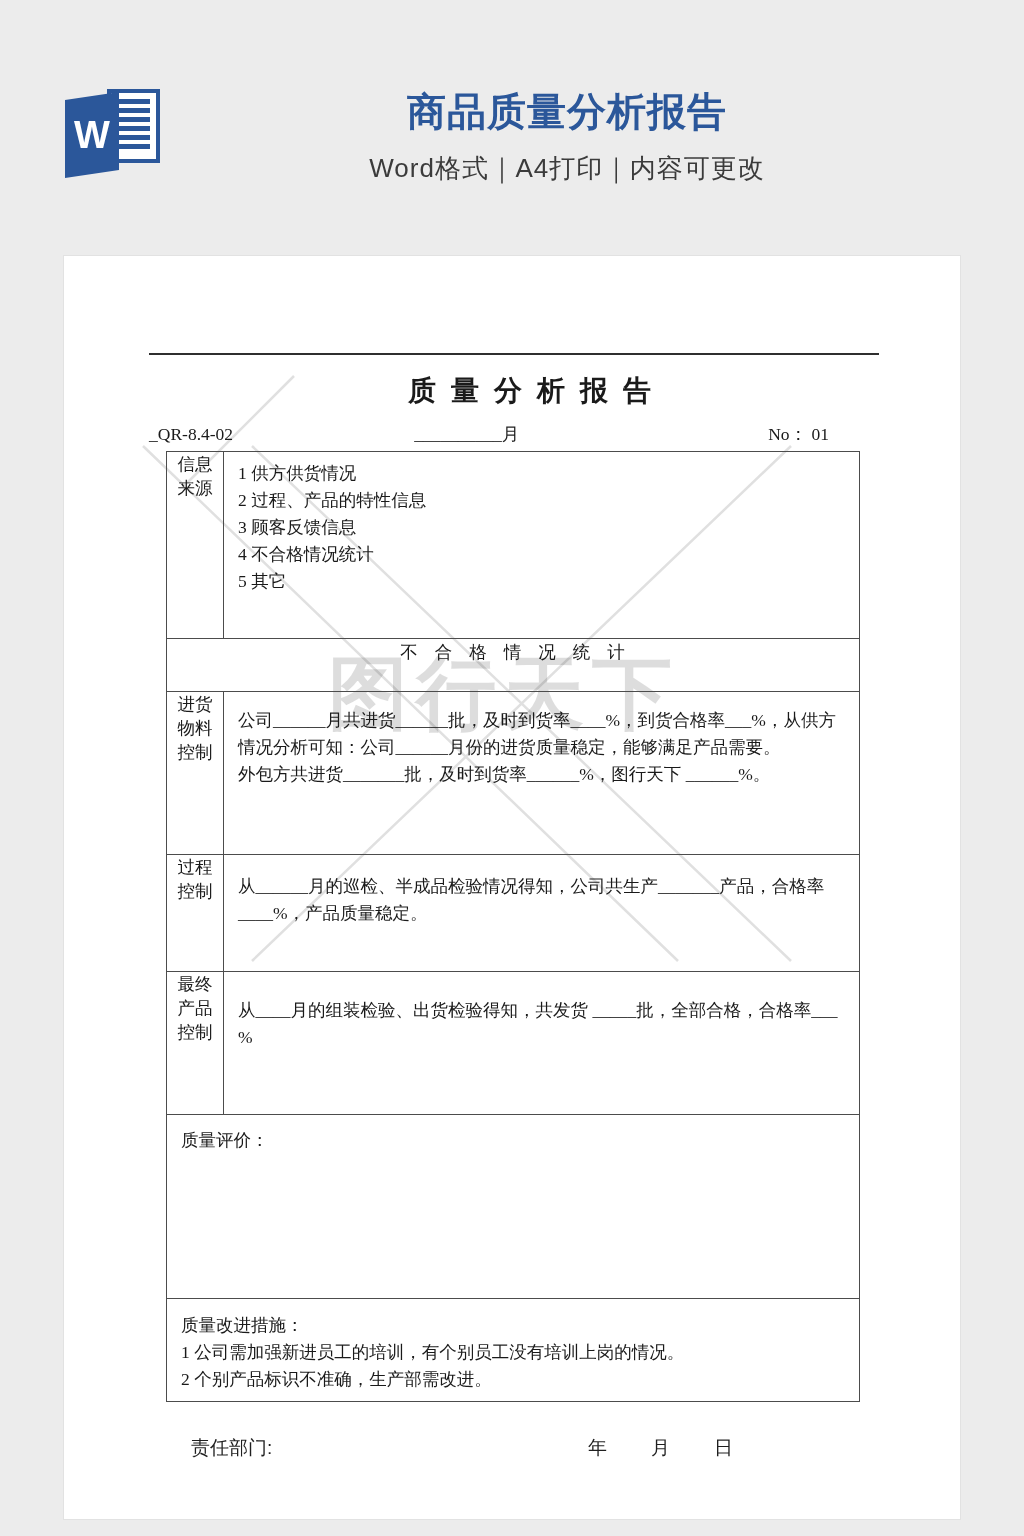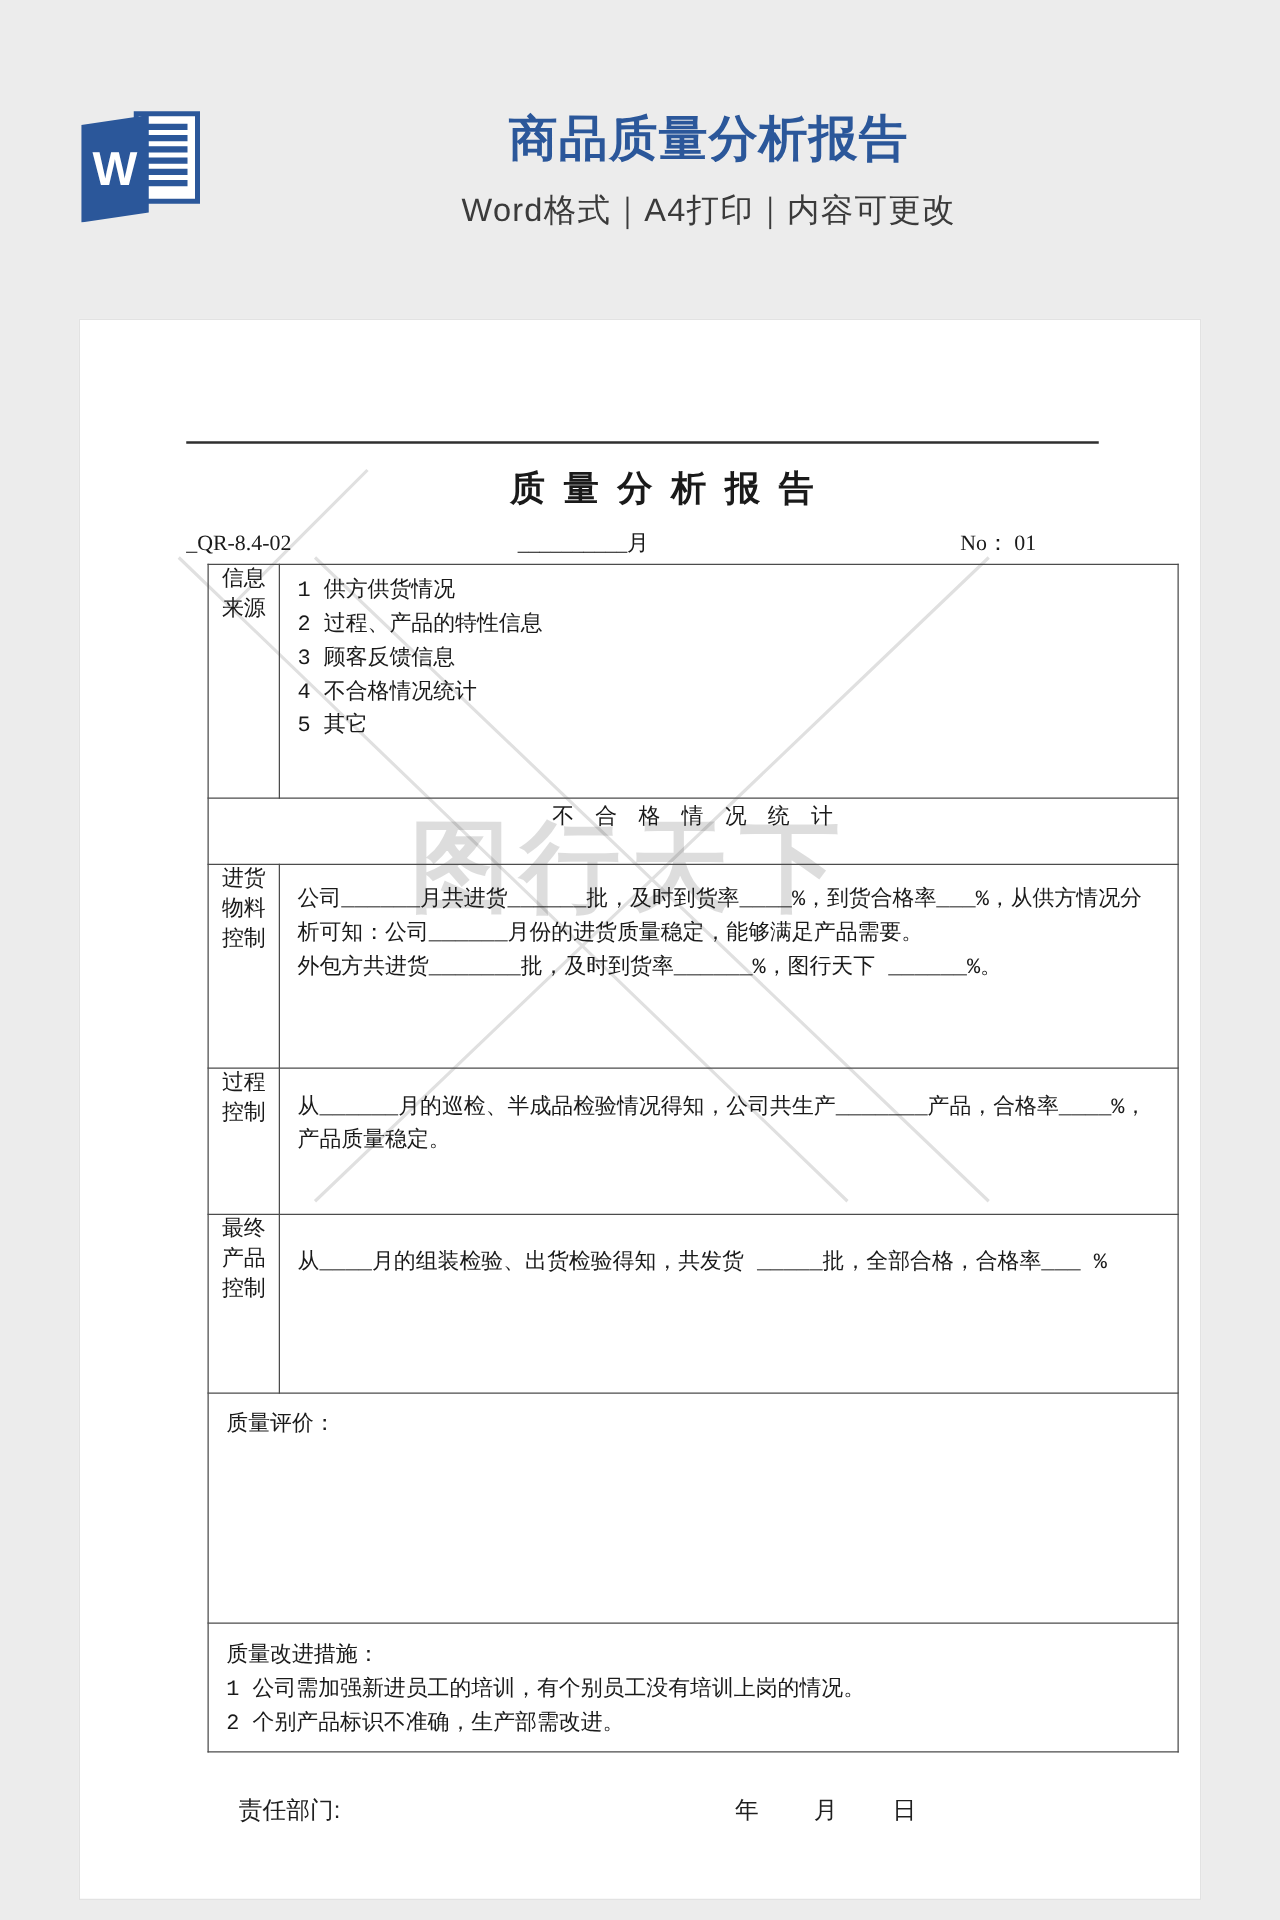--- a/index.html
+++ b/index.html
@@ -30,22 +30,22 @@
   .rule{position:absolute;left:85px;top:97px;width:730px;height:2px;background:#2f2f2f;}
   .doc-title{position:absolute;left:0;top:116px;width:898px;text-align:center;
              font-size:28px;font-weight:bold;letter-spacing:15px;box-sizing:border-box;margin-left:24px;}
   .meta-row{position:absolute;left:85px;top:166px;width:730px;display:flex;
             align-items:baseline;font-size:17.5px;}
   .meta-code{flex:0 0 auto;}
   .meta-month{flex:1 1 auto;text-align:center;transform:translateX(-34px);}
   .meta-no{flex:0 0 auto;padding-right:50px;}
 
   
-  table.report{position:absolute;left:102px;top:195px;width:777px;border-collapse:collapse;
-               table-layout:fixed;background:transparent;font-family:Liberation Mono, monospace;}
+  table.report{position:absolute;left:102px;top:195px;width:694px;border-collapse:collapse;
+               table-layout:fixed;background:transparent;}
   table.report td,table.report th{border:1.6px solid #4c4c4c;font-weight:normal;
                font-size:17.5px;vertical-align:top;background:transparent;}
   th.vhead{width:38px;text-align:center;vertical-align:middle;line-height:24px;
            word-break:break-all;padding:0 9px;}
   td.content{padding:8px 12px 8px 14px;line-height:27px;}
   tr.r1{height:187px;} tr.r2{height:53px;} tr.r3{height:163px;} tr.r4{height:117px;}
   tr.r5{height:143px;} tr.r6{height:184px;margin-top:44px;} tr.r7{height:97px;}
   td.banner{text-align:center;vertical-align:middle;letter-spacing:17px;padding-left:17px;
             font-size:18px;}
   tr.r3 td.content{padding-top:15px;}

